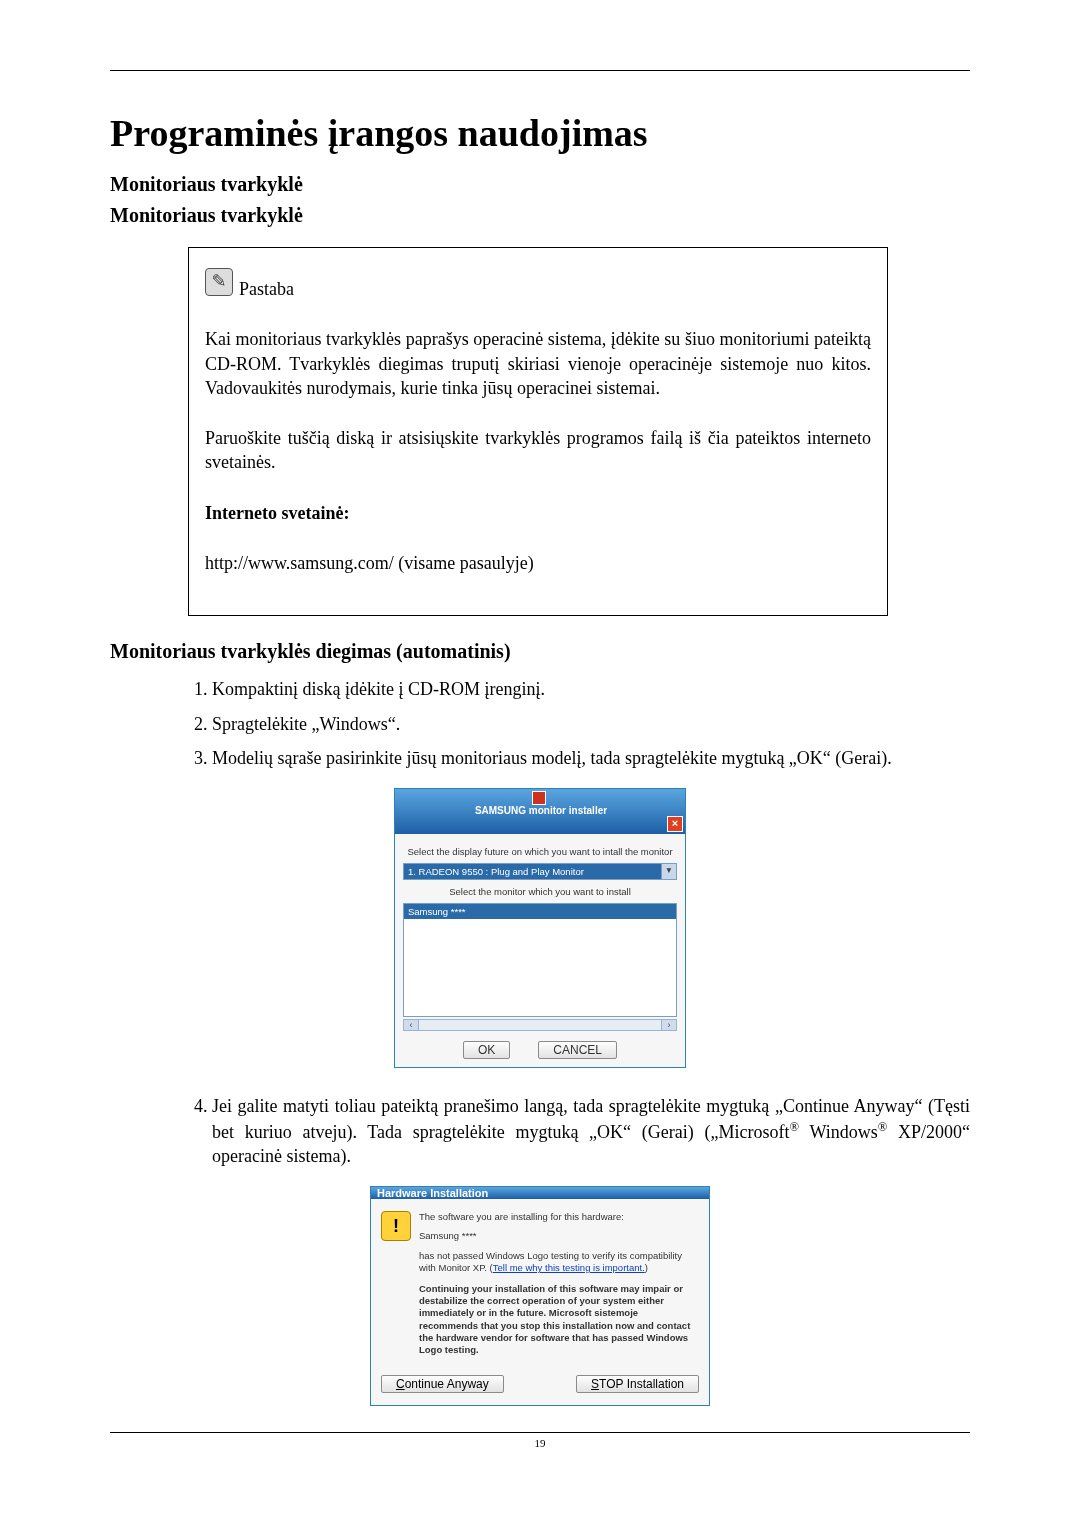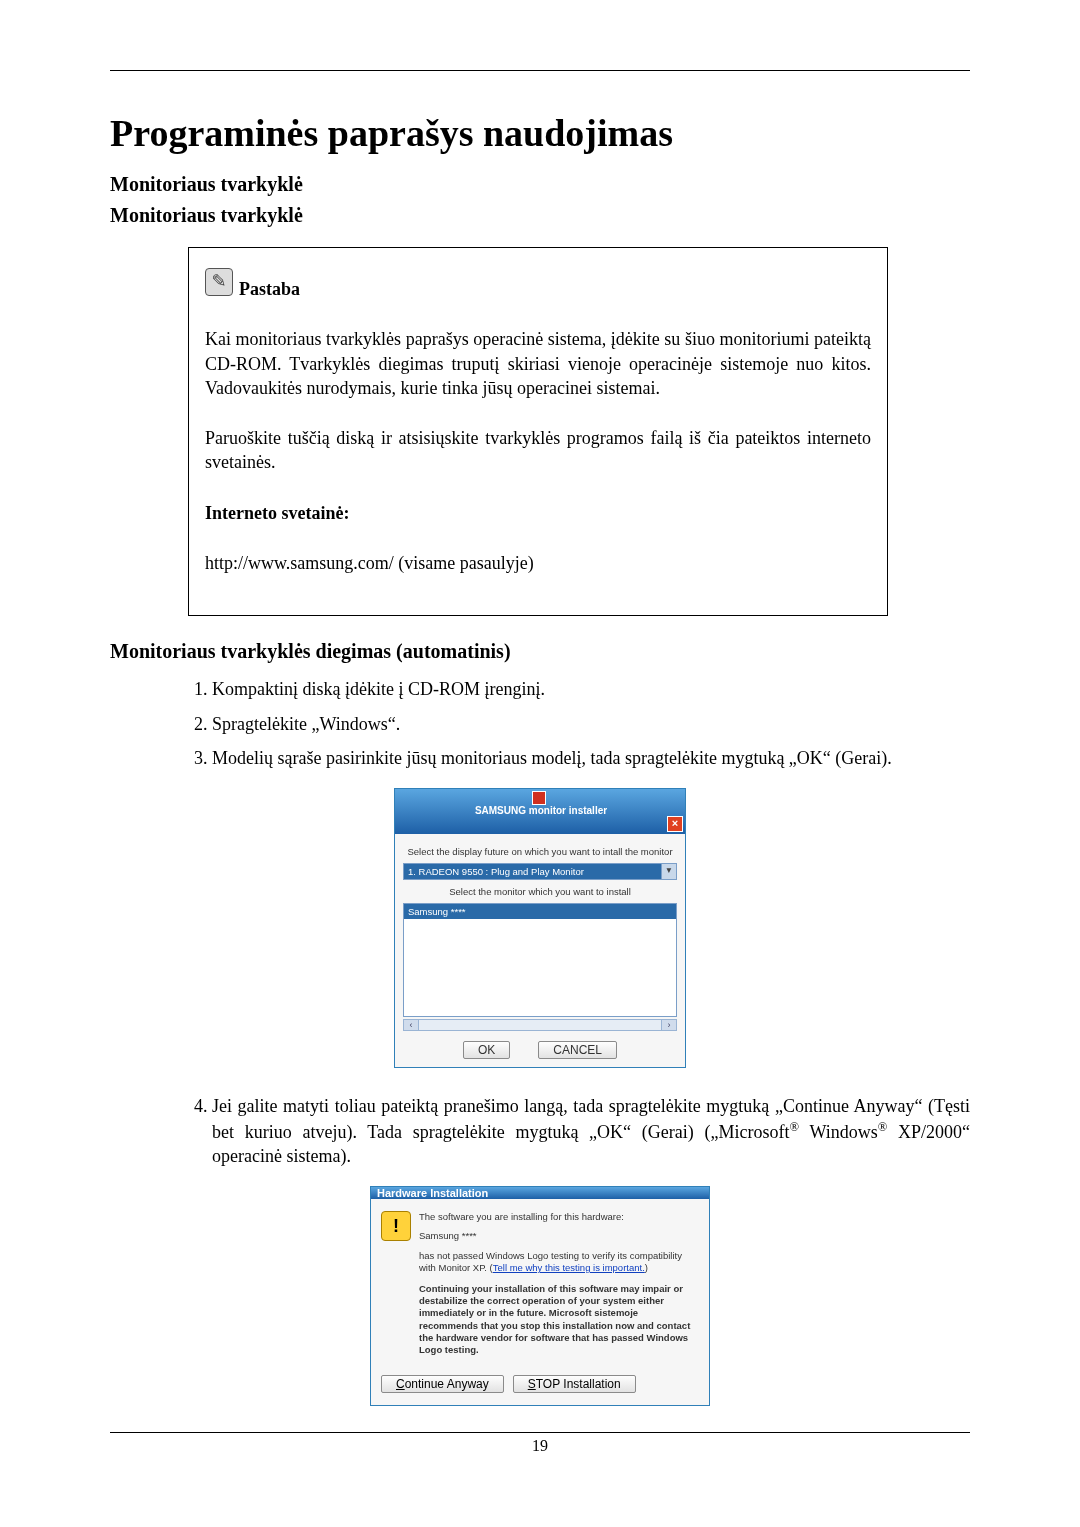--- a/index.html
+++ b/index.html
@@ -58,21 +58,21 @@
     border: 1.5px solid #555;
     border-radius: 4px;
     background: #ddd;
     display: inline-flex;
     align-items: center;
     justify-content: center;
     font-size: 18px;
     color: #444;
   }
   .note-label {
-    font-weight: bold;
+    font-weight: normal;
     margin-top: 15px;
   }
   .note-box p {
     margin: 26px 0;
     text-align: justify;
   }
   .bold-inline { font-weight: bold; }
   .section-h {
     font-size: 20px;
     font-weight: bold;
@@ -255,41 +255,41 @@
     color: #1040c0;
     text-decoration: underline;
     cursor: pointer;
   }
   .dlg2 .msg .bold {
     font-weight: bold;
     margin-top: 8px;
   }
   .dlg2 .btnrow {
     display: flex;
-    justify-content: flex-start;
+    justify-content: space-between;
     gap: 9px;
     padding: 8px 10px 12px 10px;
   }
   .dlg2 .btn .u { text-decoration: underline; }
 
   .page-num {
     text-align: center;
-    font-size: 16px;
+    font-size: 11px;
     margin-top: 4px;
   }
   sup { font-size: 0.7em; }
 </style>
 </head>
 <body>
 
 <div class="page">
 
   <hr class="hr-top">
 
-  <div class="title">Programinės paprašys naudojimas</div>
+  <div class="title">Programinės įrangos naudojimas</div>
 
   <div class="h2">Monitoriaus tvarkyklė</div>
   <div class="h3">Monitoriaus tvarkyklė</div>
 
   <div class="note-box">
     <div class="note-header">
       <span class="note-icon">✎</span>
       <span class="note-label">Pastaba</span>
     </div>
     <p>Kai monitoriaus tvarkyklės paprašys operacinė sistema, įdėkite su šiuo monitoriumi pateiktą CD-ROM. Tvarkyklės diegimas truputį skiriasi vienoje operacinėje sistemoje nuo kitos. Vadovaukitės nurodymais, kurie tinka jūsų operacinei sistemai.</p>

